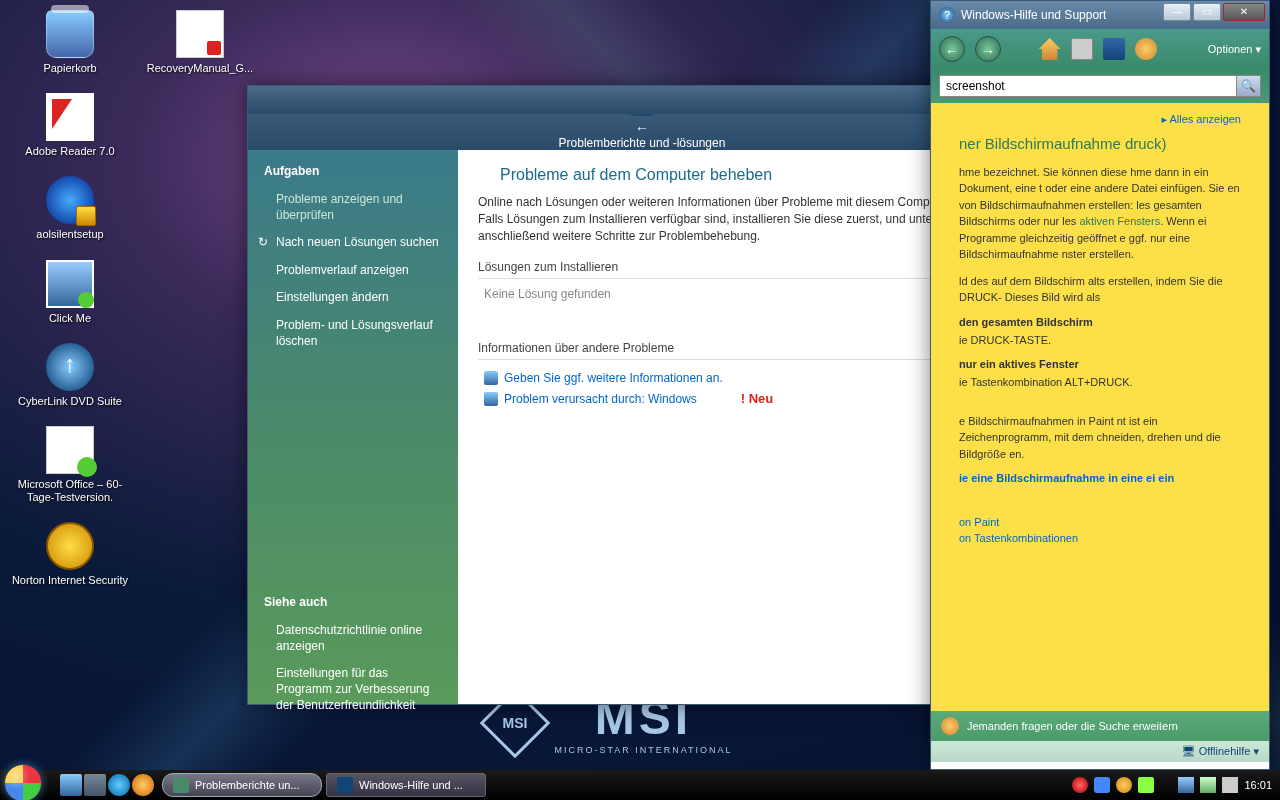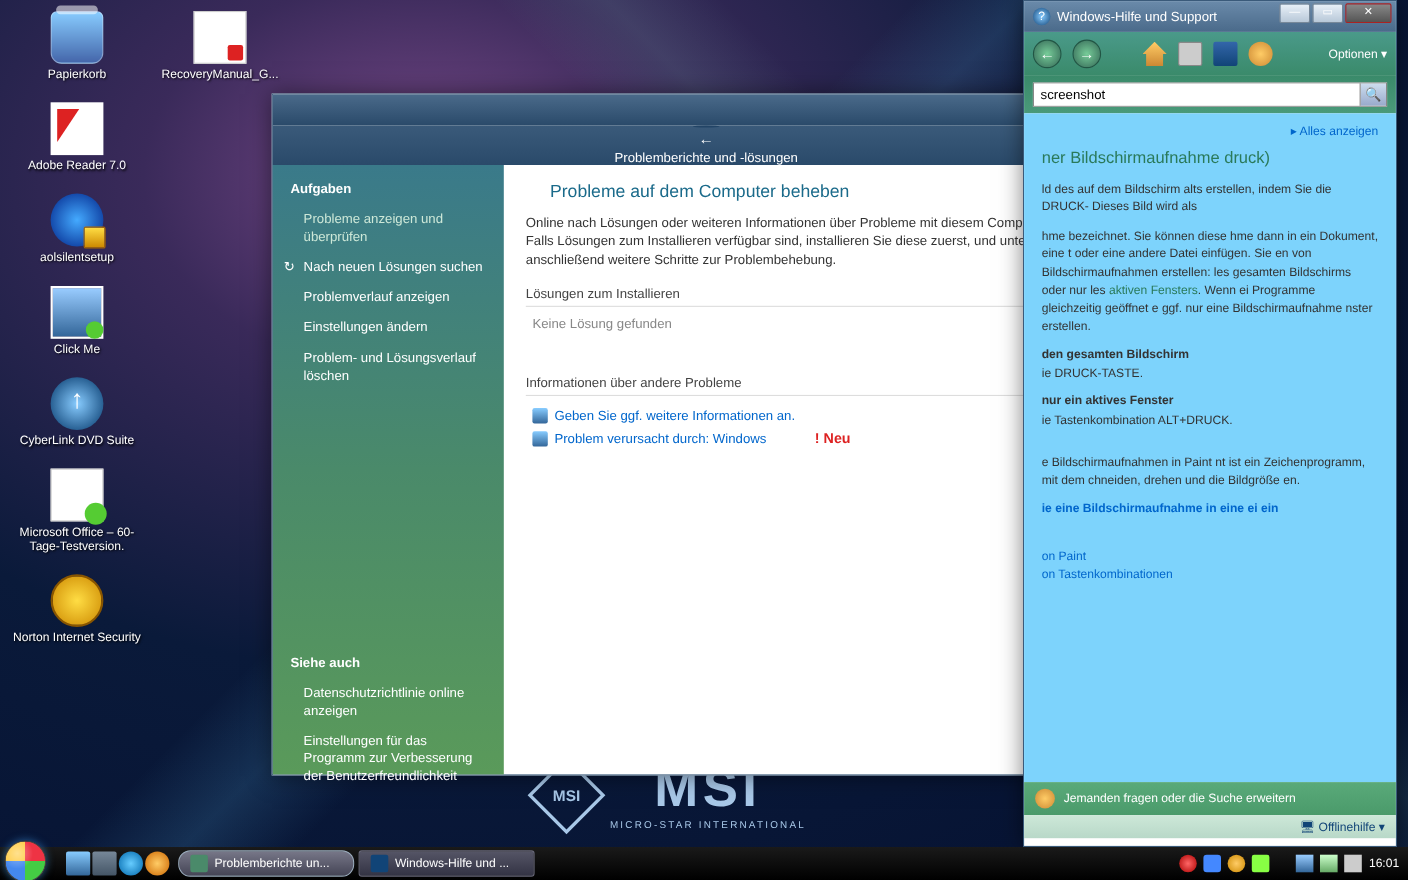--- a/index.html
+++ b/index.html
@@ -74,21 +74,21 @@
 .htoolbar .tool { width:22px; height:22px; cursor:pointer; }
 .htoolbar .home { background:linear-gradient(#fc6,#c83); clip-path:polygon(50% 0,100% 50%,85% 50%,85% 100%,15% 100%,15% 50%,0 50%);}
 .htoolbar .print { background:#ccc; border:1px solid #888; border-radius:2px;}
 .htoolbar .book { background:linear-gradient(#36a,#147); border-radius:2px;}
 .htoolbar .ask { background:radial-gradient(#fc6,#c83); border-radius:50%;}
 .htoolbar .opt { margin-left:auto; color:#fff; font-size:11px; cursor:pointer;}
 .hsearch { padding:6px 8px; background:linear-gradient(#3a8a6a,#4a9a7a); }
 .hsearch .sbox { display:flex; background:#fff; border:1px solid #888; }
 .hsearch input { flex:1; border:0; padding:3px 6px; font-size:12px; outline:none; }
 .hsearch .sbtn { width:24px; background:linear-gradient(#cde,#9ac); border-left:1px solid #888; text-align:center; cursor:pointer; color:#369; font-size:12px; line-height:20px;}
-.hcontent { padding:10px 16px; font-size:11px; color:#333; height:calc(100% - 160px); overflow:hidden; background:#7dd3fc;}
+.hcontent { padding:10px 28px; font-size:11px; color:#333; height:calc(100% - 160px); overflow:hidden; background:#fde047;}
 .hcontent .all { text-align:right; color:#06c; cursor:pointer; margin-bottom:8px; font-size:11px;}
 .hcontent .all::before{content:"▸ ";}
 .hcontent h2 { color:#2a7a5a; font-size:15px; font-weight:normal; margin-bottom:10px; line-height:1.3;}
 .hcontent p { line-height:1.5; margin-bottom:10px; }
 .hcontent .hlink { color:#2a7a5a; cursor:pointer; }
 .hcontent h3 { font-size:11px; font-weight:bold; margin:10px 0 4px; }
 .hcontent .blink { color:#06c; cursor:pointer; display:block; margin:4px 0; font-weight:bold;}
 .hfoot1 { background:linear-gradient(#5aaa7a,#4a9a6a); padding:6px 10px; color:#fff; font-size:11px; display:flex; align-items:center; gap:8px; cursor:pointer;text-align:right;}
 .hfoot1 .ppl { width:18px; height:18px; background:radial-gradient(#fc6,#c83); border-radius:50%;}
 .hfoot2 { background:linear-gradient(#cde8d8,#b8d8c8); padding:4px 10px; font-size:11px; text-align:right; color:#147;}
@@ -230,22 +230,22 @@
   </div>
   <div class="hsearch">
     <div class="sbox">
       <input value="screenshot" style="">
       <div class="sbtn">🔍</div>
     </div>
   </div>
   <div class="hcontent">
     <div class="all">Alles anzeigen</div>
     <h2>ner Bildschirmaufnahme druck)</h2>
+    <p><span>hme bezeichnet. Sie können diese hme dann in ein Dokument, eine t oder eine andere Datei einfügen. Sie en von Bildschirmaufnahmen erstellen: les gesamten Bildschirms oder nur les </span><span class="hlink">aktiven Fensters</span><span>. Wenn ei Programme gleichzeitig geöffnet e ggf. nur eine Bildschirmaufnahme nster erstellen.</span></p>
     <p><span>ld des auf dem Bildschirm alts erstellen, indem Sie die DRUCK- Dieses Bild wird als</span></p>
-    <p><span>hme bezeichnet. Sie können diese hme dann in ein Dokument, eine t oder eine andere Datei einfügen. Sie en von Bildschirmaufnahmen erstellen: les gesamten Bildschirms oder nur les </span><span class="hlink">aktiven Fensters</span><span>. Wenn ei Programme gleichzeitig geöffnet e ggf. nur eine Bildschirmaufnahme nster erstellen.</span></p>
     <h3>den gesamten Bildschirm</h3>
     <p>ie DRUCK-TASTE.</p>
     <h3>nur ein aktives Fenster</h3>
     <p>ie Tastenkombination ALT+DRUCK.</p>
     <br>
     <p>e Bildschirmaufnahmen in Paint nt ist ein Zeichenprogramm, mit dem chneiden, drehen und die Bildgröße en.</p>
     <span class="blink">ie eine Bildschirmaufnahme in eine ei ein</span>
     <br><br>
     <span class="blink" style="font-weight:normal">on Paint</span>
     <span class="blink" style="font-weight:normal">on Tastenkombinationen</span>

